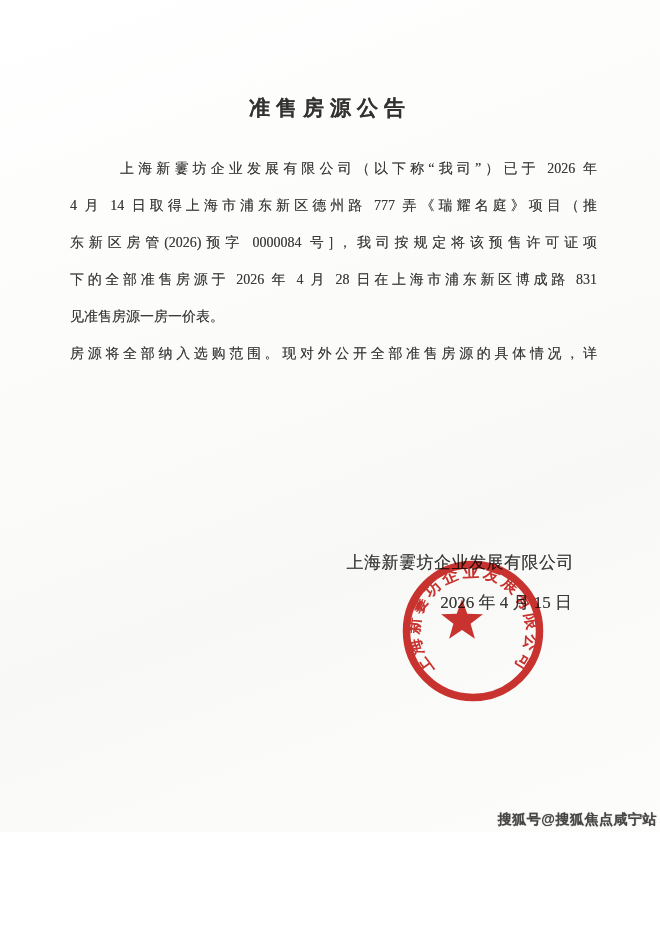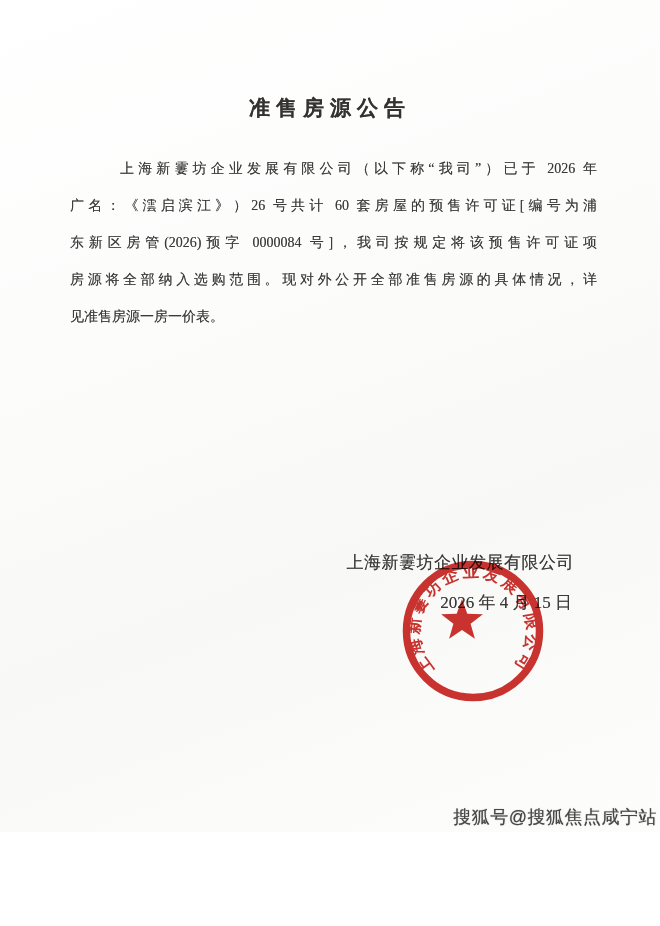--- a/index.html
+++ b/index.html
@@ -51,40 +51,41 @@
     opacity:.92;
     filter:blur(.3px);
   }
   .seal text{
     font-family:"Liberation Serif","DejaVu Serif",serif;
     font-size:16.5px;font-weight:700;
   }
   .watermark{
     position:absolute;right:3px;bottom:3px;
     font-family:"Liberation Sans","DejaVu Sans",sans-serif;
-    font-size:18px;font-weight:400;
+    font-size:14px;font-weight:700;
     letter-spacing:.5px;
     color:#474645;
     text-shadow:0 0 1px rgba(40,40,40,.55);
     white-space:nowrap;
   }
 </style>
 </head>
 <body>
 
 <div class="page">
 
   <div class="doc-title">准售房源公告</div>
 
   <div class="body-block">
     <div class="body-line fill indent">上海新霋坊企业发展有限公司（以下称“我司”）已于 2026 年</div>
-    <div class="body-line fill">广名：《澐启滨江》）26 号共计 60 套房屋的预售许可证[编号为浦</div>
+    <div class="body-line fill">4 月 14 日取得上海市浦东新区德州路 777 弄《瑞耀名庭》项目（推</div>
     <div class="body-line fill">东新区房管(2026)预字 0000084 号]，我司按规定将该预售许可证项</div>
+    <div class="body-line fill">下的全部准售房源于 2026 年 4 月 28 日在上海市浦东新区博成路 831</div>
+    <div class="body-line">见准售房源一房一价表。</div>
     <div class="body-line fill">房源将全部纳入选购范围。现对外公开全部准售房源的具体情况，详</div>
-    <div class="body-line">见准售房源一房一价表。</div>
   </div>
 
   <div class="signature">上海新霋坊企业发展有限公司</div>
 
   <div class="doc-date">2026 年 4 月 15 日</div>
 
   <svg class="seal" viewBox="0 0 148 148" xmlns="http://www.w3.org/2000/svg">
     <defs>
       <path id="seal-arc" d="M 35.8 112.2 A 54 54 0 1 1 112.2 112.2" fill="none"></path>
     </defs>

